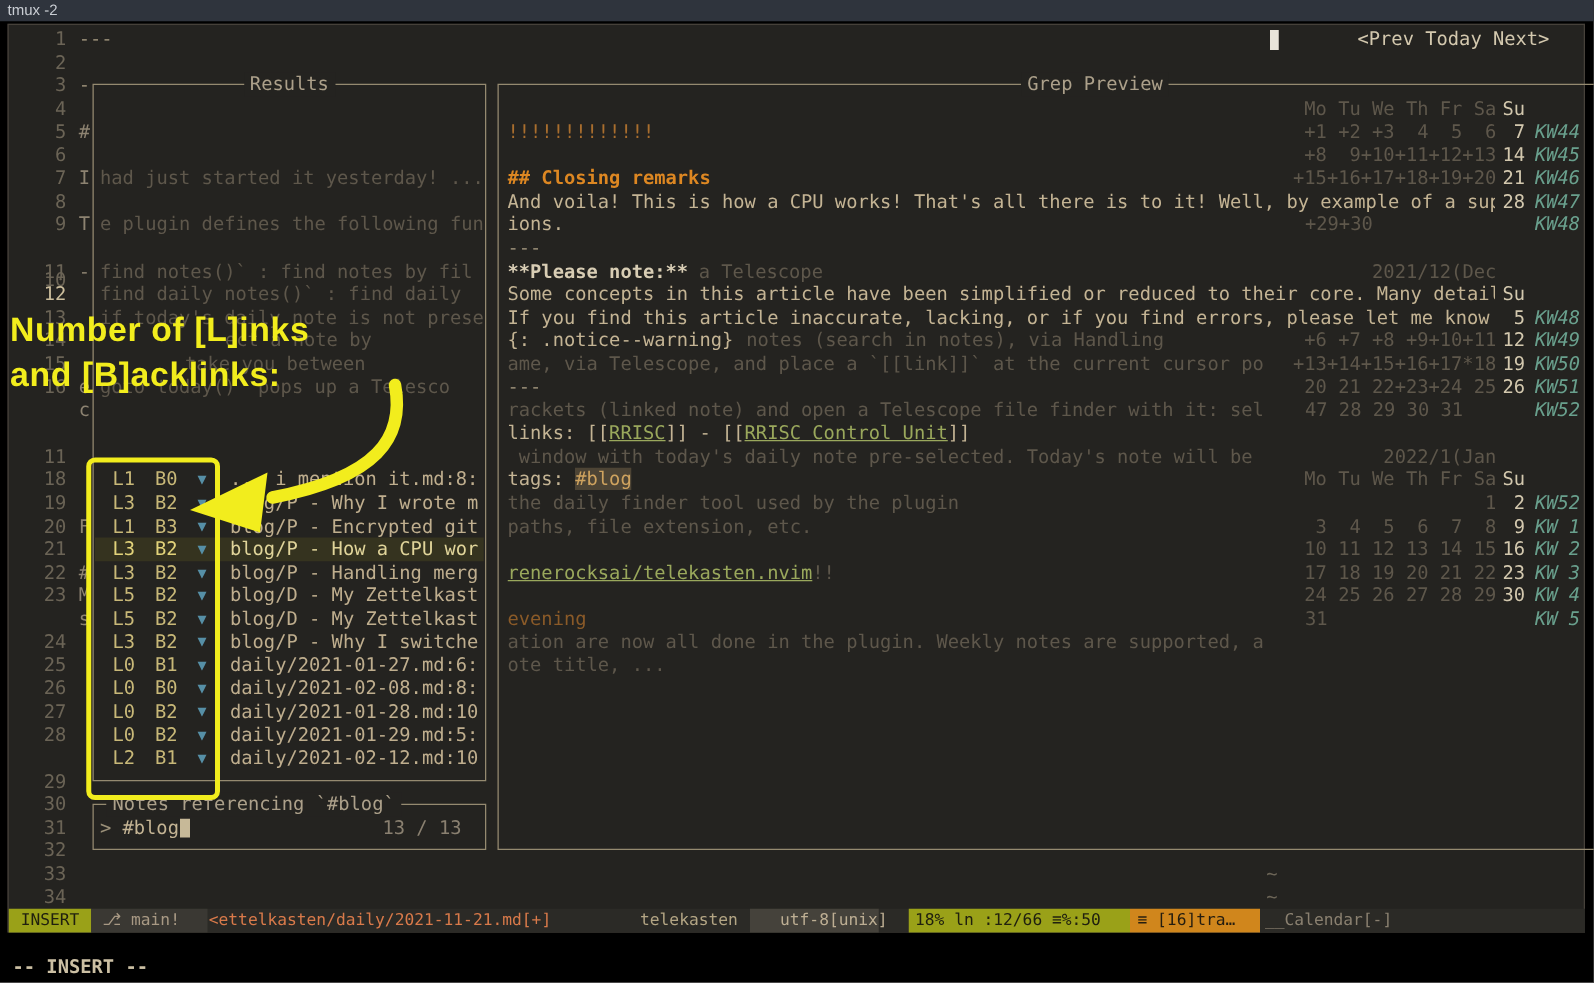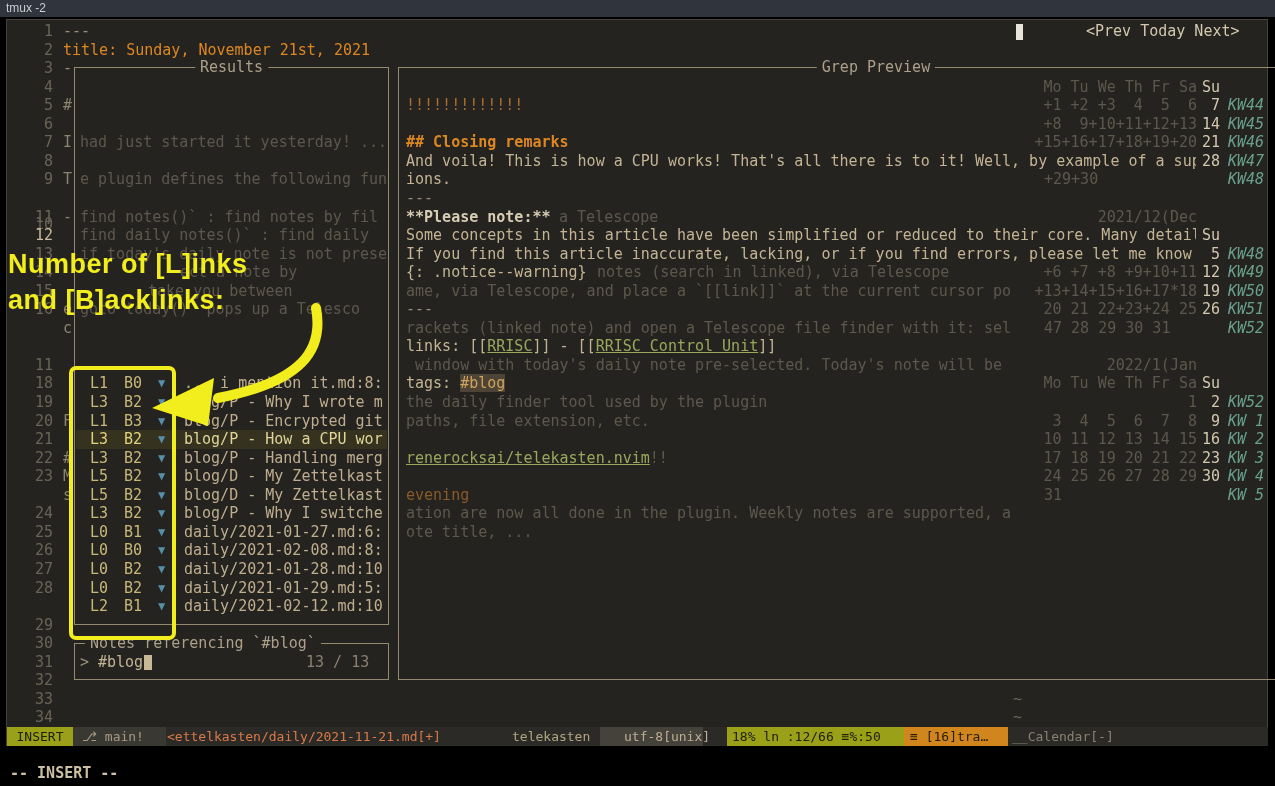--- a/index.html
+++ b/index.html
@@ -95,21 +95,20 @@
       <div class="t gutter-num" style="left: 22px; top: 541.4px;">26</div>
       <div class="t gutter-num" style="left: 22px; top: 559.95px;">27</div>
       <div class="t gutter-num" style="left: 22px; top: 578.5px;">28</div>
       <div class="t gutter-num" style="left: 22px; top: 615.6px;">29</div>
       <div class="t gutter-num" style="left: 22px; top: 634.15px;">30</div>
       <div class="t gutter-num" style="left: 22px; top: 652.7px;">31</div>
       <div class="t gutter-num" style="left: 22px; top: 671.25px;">32</div>
       <div class="t gutter-num" style="left: 22px; top: 689.8px;">33</div>
       <div class="t gutter-num" style="left: 22px; top: 708.35px;">34</div>
       <div class="t punct" style="left: 63px; top: 22px;">---</div>
-      <div class="t orange" style="left: 63px; top: 40.55px;">title: Sunday, November 21st, 2021</div>
       <div class="t punct" style="left: 63px; top: 59.1px;">-</div>
       <div class="t stray" style="left: 63px; top: 96.2px;">#</div>
       <div class="t stray" style="left: 63px; top: 133.3px;">I</div>
       <div class="t stray" style="left: 63px; top: 170.4px;">T</div>
       <div class="t stray" style="left: 63px; top: 207.5px;">-</div>
       <div class="t stray" style="left: 63px; top: 300.25px;">e</div>
       <div class="t stray" style="left: 63px; top: 318.8px;">c</div>
       <div class="t stray" style="left: 63px; top: 411.55px;">F</div>
       <div class="t stray" style="left: 63px; top: 448.65px;">#</div>
       <div class="t stray" style="left: 63px; top: 467.2px;">M</div>
@@ -175,21 +174,21 @@
       <div class="t gutter-num" style="left: 995px; top: 689.8px; text-align: left; padding-left: 18px;">~</div>
       <div class="t gutter-num" style="left: 995px; top: 708.35px; text-align: left; padding-left: 18px;">~</div>
       <div class="t " style="left: 406px; top: 96.2px; width: 790px; overflow: hidden; z-index: 10;"><span class="excl">!!!!!!!!!!!!!</span></div>
       <div class="t " style="left: 406px; top: 133.3px; width: 790px; overflow: hidden; z-index: 10;"><span class="heading">## Closing remarks</span></div>
       <div class="t " style="left: 406px; top: 151.85px; width: 790px; overflow: hidden; z-index: 10;"><span class="fg">And voila! This is how a CPU works! That's all there is to it! Well, by example of a sup</span></div>
       <div class="t " style="left: 406px; top: 170.4px; width: 790px; overflow: hidden; z-index: 10;"><span class="fg">ions.</span></div>
       <div class="t " style="left: 406px; top: 188.95px; width: 790px; overflow: hidden; z-index: 10;"><span class="punct">---</span></div>
       <div class="t " style="left: 406px; top: 207.5px; width: 790px; overflow: hidden; z-index: 10;"><span class="bold">**Please note:**</span><span class="dim" style="position: absolute; left: 153px;">a Telescope</span></div>
       <div class="t " style="left: 406px; top: 226.05px; width: 790px; overflow: hidden; z-index: 10;"><span class="fg">Some concepts in this article have been simplified or reduced to their core. Many detail</span></div>
       <div class="t " style="left: 406px; top: 244.6px; width: 790px; overflow: hidden; z-index: 10;"><span class="fg">If you find this article inaccurate, lacking, or if you find errors, please let me know</span></div>
-      <div class="t " style="left: 406px; top: 263.15px; width: 790px; overflow: hidden; z-index: 10;"><span class="fg">{: .notice--warning}</span><span class="dim" style="position: absolute; left: 191px;">notes (search in linked), via Telescope</span></div>
+      <div class="t " style="left: 406px; top: 263.15px; width: 790px; overflow: hidden; z-index: 10;"><span class="fg">{: .notice--warning}</span><span class="dim" style="position: absolute; left: 191px;">notes (search in notes), via Handling</span></div>
       <div class="t " style="left: 406px; top: 281.7px; width: 790px; overflow: hidden; z-index: 10;"><span class="dim">ame, via Telescope, and place a `[[link]]` at the current cursor po</span></div>
       <div class="t " style="left: 406px; top: 300.25px; width: 790px; overflow: hidden; z-index: 10;"><span class="punct">---</span></div>
       <div class="t " style="left: 406px; top: 318.8px; width: 790px; overflow: hidden; z-index: 10;"><span class="dim">rackets (linked note) and open a Telescope file finder with it: sel</span></div>
       <div class="t " style="left: 406px; top: 337.35px; width: 790px; overflow: hidden; z-index: 10;"><span class="fg">links: [[</span><span class="link">RRISC</span><span class="fg">]] - [[</span><span class="link">RRISC Control Unit</span><span class="fg">]]</span></div>
       <div class="t " style="left: 406px; top: 355.9px; width: 790px; overflow: hidden; z-index: 10;"><span class="dim"> window with today's daily note pre-selected. Today's note will be</span></div>
       <div class="t " style="left: 406px; top: 374.45px; width: 790px; overflow: hidden; z-index: 10;"><span class="fg">tags: </span><span class="tag">#blog</span></div>
       <div class="t " style="left: 406px; top: 411.55px; width: 790px; overflow: hidden; z-index: 10;"><span class="dim">paths, file extension, etc.</span></div>
       <div class="t " style="left: 406px; top: 393px; width: 790px; overflow: hidden; z-index: 10;"><span class="dim">the daily finder tool used by the plugin</span></div>
       <div class="t " style="left: 406px; top: 448.65px; width: 790px; overflow: hidden; z-index: 10;"><span class="link">renerocksai/telekasten.nvim</span><span class="dim">!!</span></div>
       <div class="t " style="left: 406px; top: 485.75px; width: 790px; overflow: hidden; z-index: 10;"><span class="dimorange">evening</span></div>

